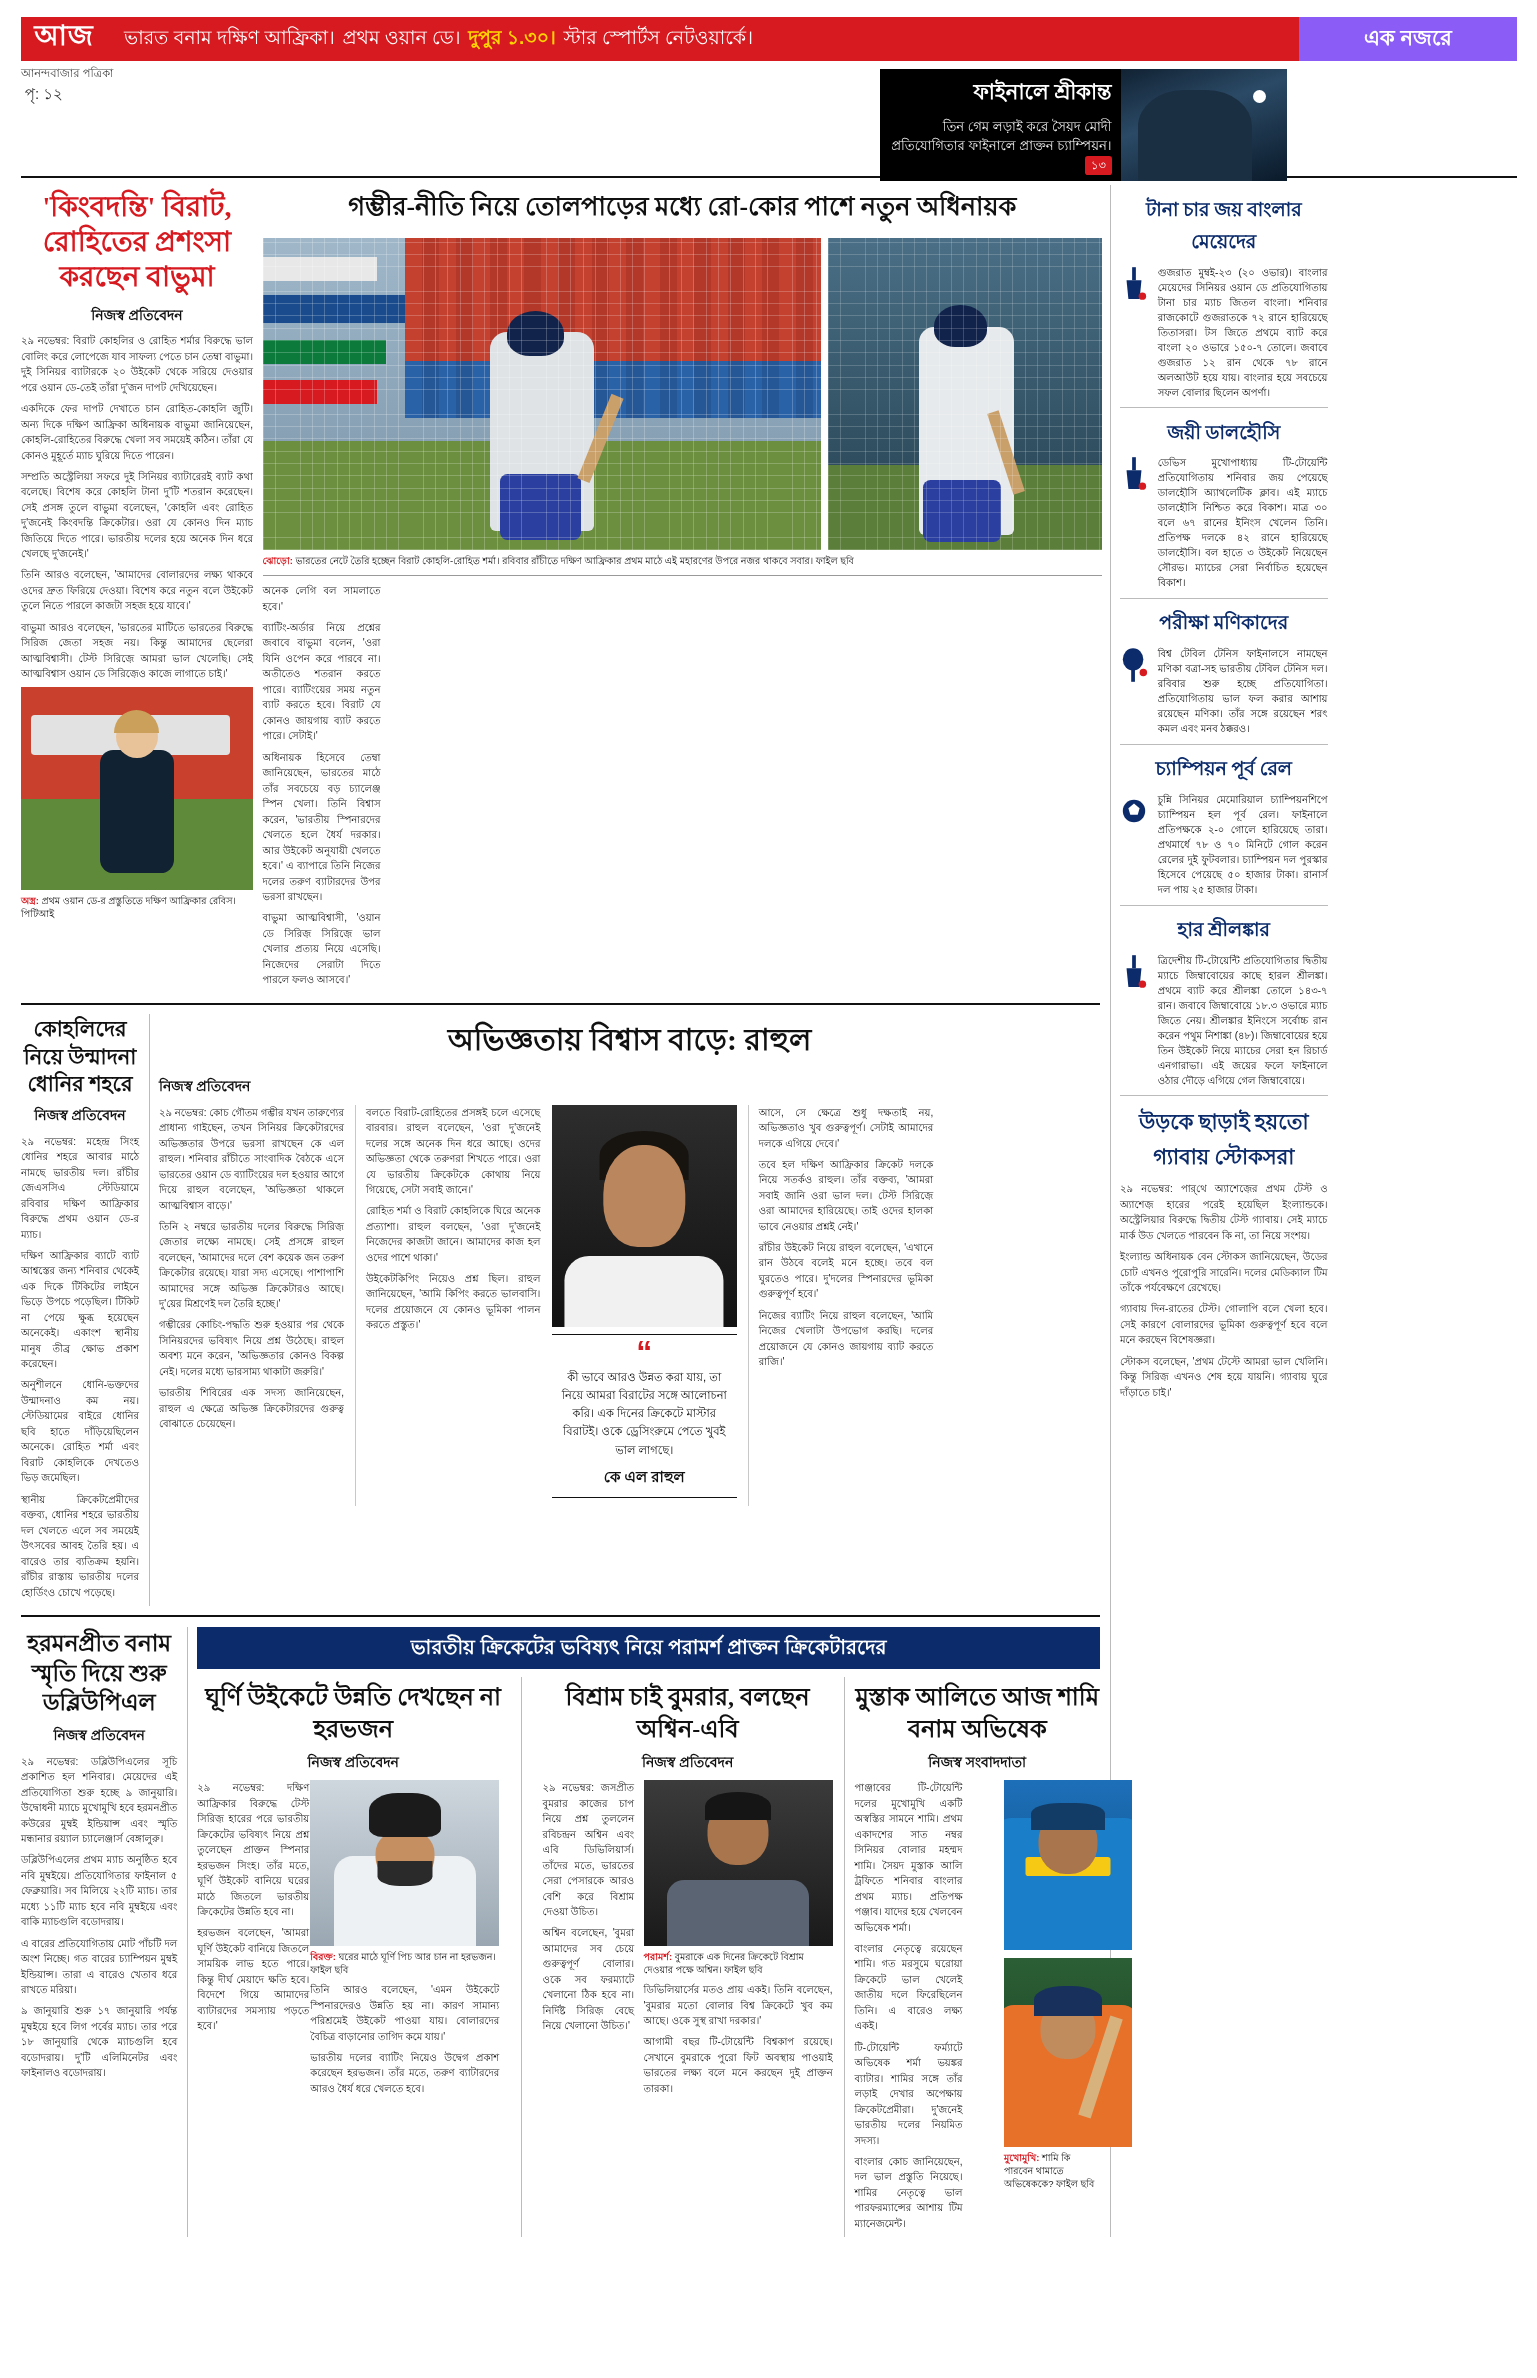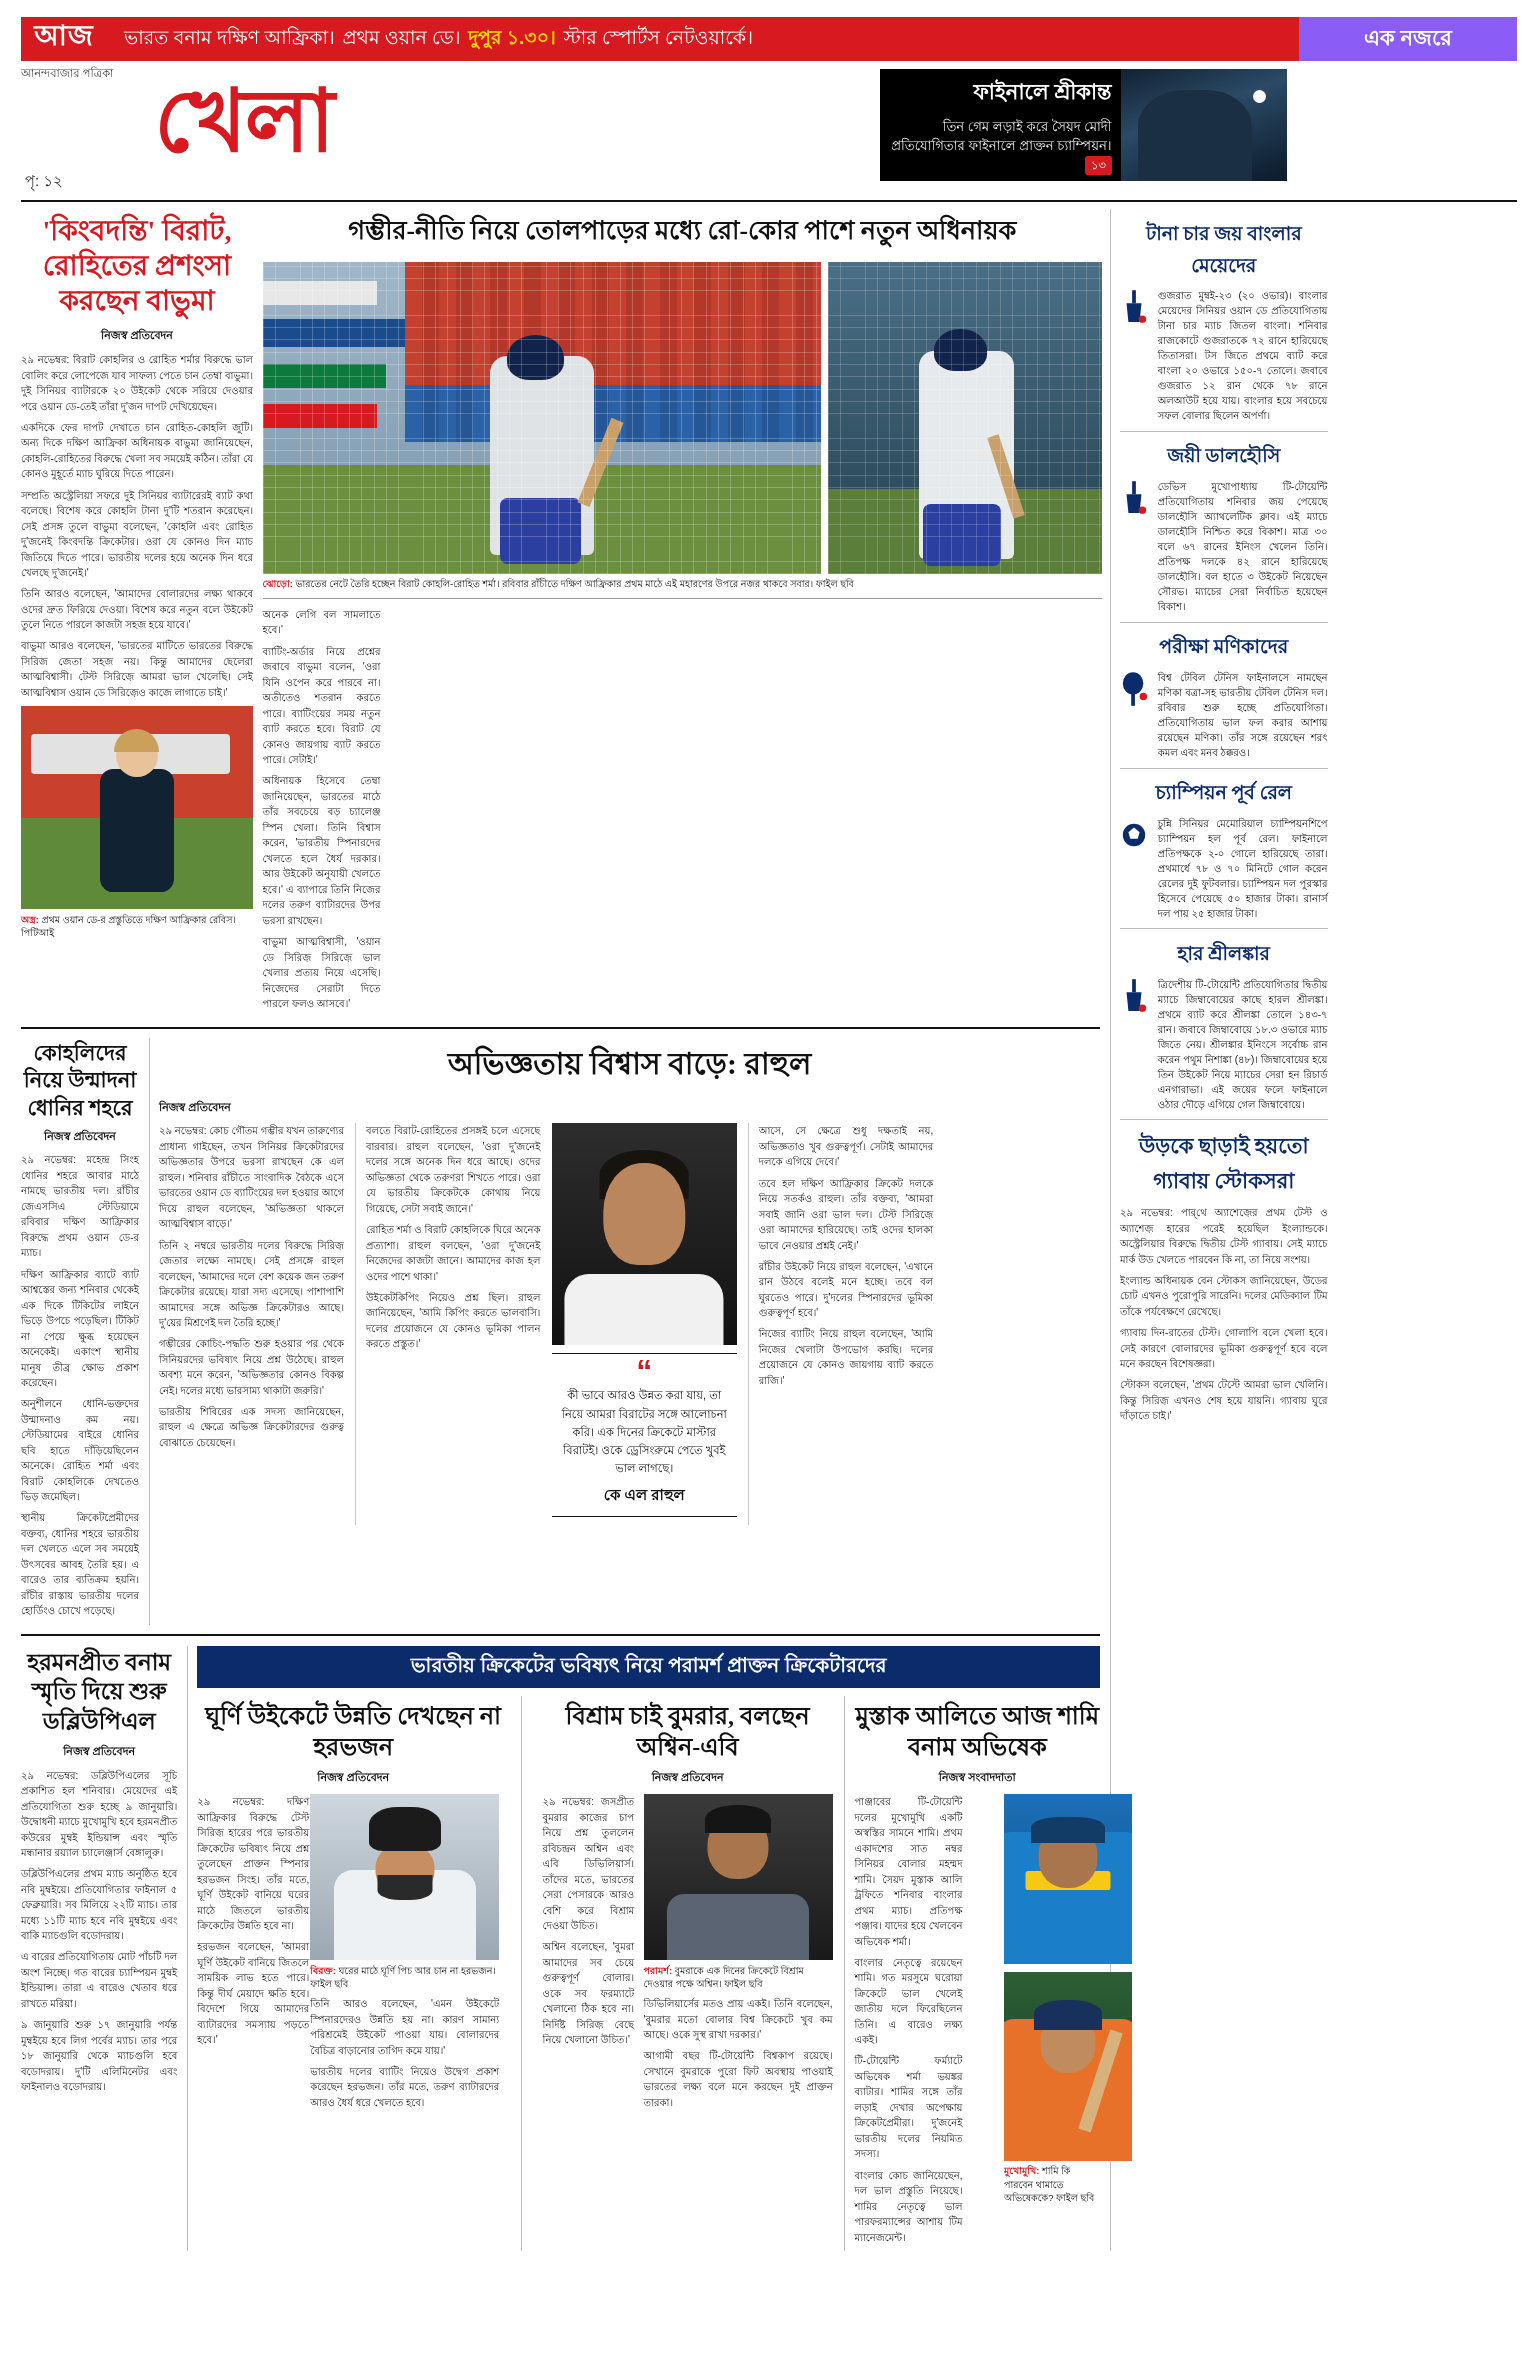--- a/index.html
+++ b/index.html
@@ -61,21 +61,21 @@
   .col-main { width:1079px; }
   .col-right { width:218px; border-left:0.9px solid #bbb; padding-left:9.5px; }
 
   
   .hl-red { color:#d71920; font-weight:bold; font-family:"Liberation Serif", serif; }
   .hl-blk { color:#111; font-weight:bold; font-family:"Liberation Serif", serif; }
 
   .lead-row { display:flex; gap:9.5px; }
   .lead-left { width:232px; }
   .lead-left h1 { font-size:28px; line-height:1.25; margin:3.8px 0 9.5px; text-align:center; }
-  .byline { font-size:11px; font-weight:bold; text-align:center; margin:5.7px 0 5.7px; }
+  .byline { font-size:14px; font-weight:bold; text-align:center; margin:5.7px 0 5.7px; }
   .body-col { font-size:10px; line-height:1.55; text-align:justify; color:#1a1a1a; }
   .body-col p { margin:0 0 5.7px; }
 
   .lead-right { flex:1; }
   .lead-right h2 { font-size:25.6px; text-align:center; margin:1.9px 0 7.6px; }
   .photos { display:flex; gap:7.6px; }
   .photo { position:relative; overflow:hidden; }
   .pA { width:558px; height:312px; }
   .pB { width:274px; height:312px; }
   .cap { font-size:9.5px; margin-top:3.8px; line-height:1.4; }
@@ -187,21 +187,20 @@
       <span class="white">প্রথম ওয়ান ডে।</span>
       <span class="yellow">দুপুর ১.৩০।</span>
       <span class="white">স্টার স্পোর্টস নেটওয়ার্কে।</span>
     </div>
     <div class="nazare">এক নজরে</div>
   </div>
 
   <div class="masthead">
     <div class="mast-left">
       <div class="mast-kicker">আনন্দবাজার পত্রিকা</div>
-      <div class="mast-title">খেলা</div>
       <div class="mast-meta">
         <span>পৃ: ১২</span>
         <span></span>
       </div>
     </div>
     <div class="mast-mid">
       <div class="promo">
         <div class="ptxt">
           <div class="h">ফাইনালে শ্রীকান্ত</div>
           <div class="l">তিন গেম লড়াই করে সৈয়দ মোদী</div>

